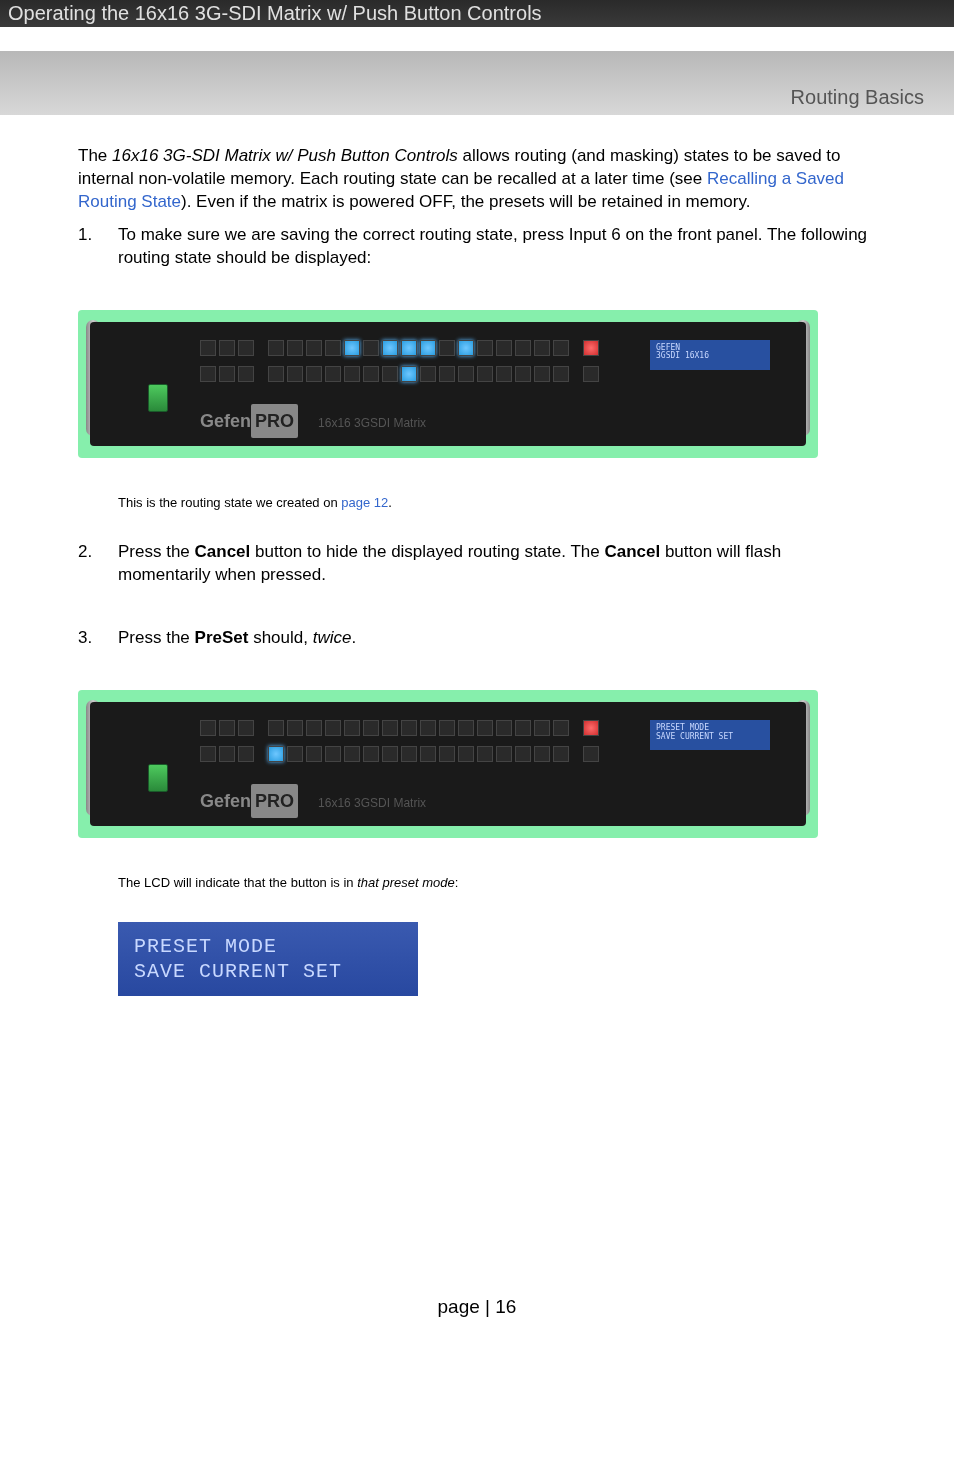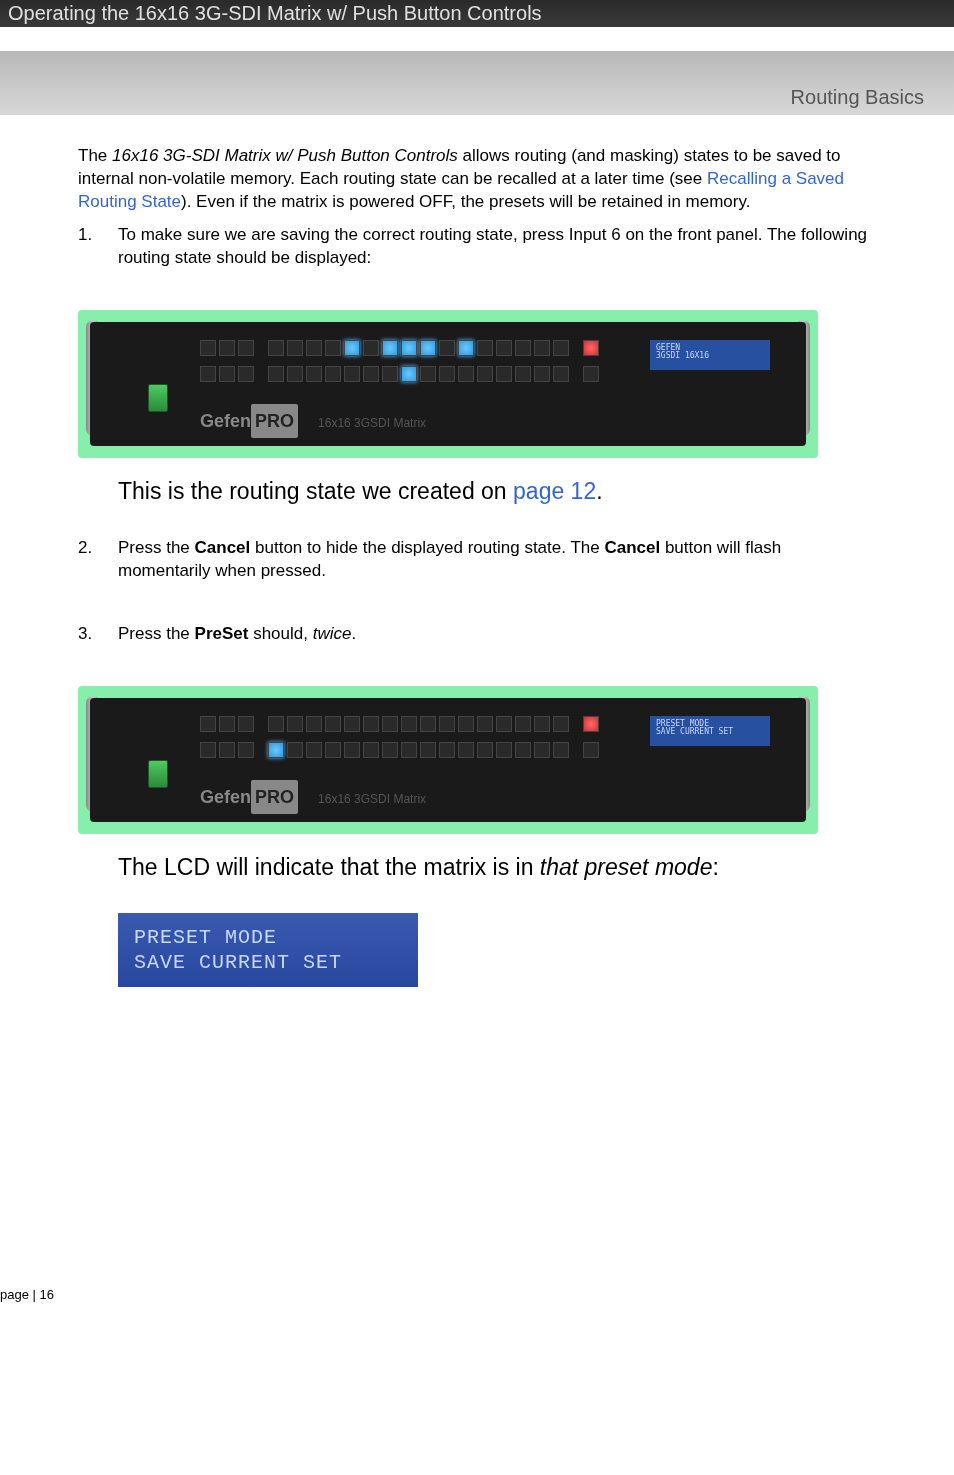--- a/index.html
+++ b/index.html
@@ -11,40 +11,40 @@
 .main-heading { text-align: center; font-size: 24px; font-weight: bold; font-family: 'Century Gothic', Arial, sans-serif; margin-bottom: 40px; }
 .intro-para { font-size: 17px; line-height: 1.35; margin-bottom: 10px; }
 .italic { font-style: italic; }
 .link { color: #3366cc; }
 .sub-para { font-size: 17px; line-height: 1.35; margin-bottom: 40px; }
 .step-list { list-style: none; }
 .step-item { display: flex; font-size: 17px; line-height: 1.35; margin-bottom: 20px; }
 .step-num { width: 40px; flex-shrink: 0; }
 .step-body { flex: 1; }
 .step-text { margin-bottom: 20px; }
-.indented { margin-left: 40px; font-size: 23px; line-height: 1.35; margin-bottom: 30px; }
+.indented { margin-left: 40px; font-size: 13px; line-height: 1.35; margin-bottom: 30px; margin-top: 36px; }
 .device-img { width: 740px; height: 148px; background: #86efac; border-radius: 4px; margin: 8px 0 18px 0; position: relative; overflow: hidden; }
 .device-inner { position: absolute; left: 12px; right: 12px; top: 12px; bottom: 12px; background: #1a1a1a; border-radius: 4px; }
 .btn-row { position: absolute; top: 18px; left: 110px; display: flex; gap: 3px; }
 .btn-row2 { position: absolute; top: 44px; left: 110px; display: flex; gap: 3px; }
 .dbtn { width: 16px; height: 16px; background: #2a2a2a; border: 1px solid #444; }
 .dbtn.lit { background: radial-gradient(circle, #6ec7ff, #2a9de0); box-shadow: 0 0 4px #5ab8ff; }
 .dbtn.red { background: radial-gradient(circle, #ff6b6b, #d03030); }
 .gap-spacer { width: 8px; }
 .pwr-btn { position: absolute; left: 58px; top: 62px; width: 20px; height: 28px; background: linear-gradient(to bottom, #4eca5e, #2a8a3a); border: 1px solid #1a5a2a; border-radius: 2px; }
 .lcd { position: absolute; right: 36px; top: 18px; width: 120px; height: 30px; background: #2850a0; color: #c8d8ff; font-family: monospace; font-size: 8px; padding: 4px 6px; line-height: 1.1; }
 .brand-label { position: absolute; left: 110px; bottom: 14px; color: #888; font-size: 18px; font-weight: bold; }
 .brand-pro { background: #888; color: #222; padding: 7px 4px; border-radius: 2px; }
 .brand-sub { color: #555; font-size: 12px; font-weight: normal; margin-left: 20px; }
 .handle { position: absolute; top: 10px; width: 14px; height: 116px; background: linear-gradient(to right, #888, #ccc, #888); border-radius: 7px; }
 .handle.l { left: 8px; }
 .handle.r { right: 8px; }
 .lcd-display { width: 300px; background: linear-gradient(to bottom, #3a5ab0, #2848a0); padding: 12px 16px; margin-left: 40px; margin-top: 8px; }
 .lcd-text { font-family: 'Courier New', monospace; color: #c8d8ff; font-size: 20px; line-height: 1.25; letter-spacing: 1px; }
-.page-footer { text-align: left; font-size: 13px; margin-top: 260px; padding-bottom: 40px; }
+.page-footer { text-align: center; font-size: 19px; margin-top: 260px; padding-bottom: 40px; }
 </style>
 </head>
 <body>
 
 <div class="header-bar">
   <span>Operating the 16x16 3G-SDI Matrix w/ Push Button Controls</span>
 </div>
 <div class="sub-header-area">
   <div class="routing-basics">Routing Basics</div>
 </div>
@@ -208,21 +208,21 @@
         <div>PRESET MODE</div>
         <div>SAVE CURRENT SET</div>
       </div>
       <div class="brand-label">
         <span>Gefen</span><span class="brand-pro">PRO</span><span class="brand-sub">16x16 3GSDI Matrix</span>
       </div>
     </div>
   </div>
 
   <p class="indented">
-    <span>The LCD will indicate that the matrix is in </span><span class="italic">that preset mode</span><span>:</span>
+    <span>The LCD will indicate that the button is in </span><span class="italic">that preset mode</span><span>:</span>
   </p>
 
   <div class="lcd-display">
     <div class="lcd-text">PRESET MODE</div>
     <div class="lcd-text">SAVE CURRENT SET</div>
   </div>
 </div>
 
 <div class="page-footer">page | 16</div>
 

